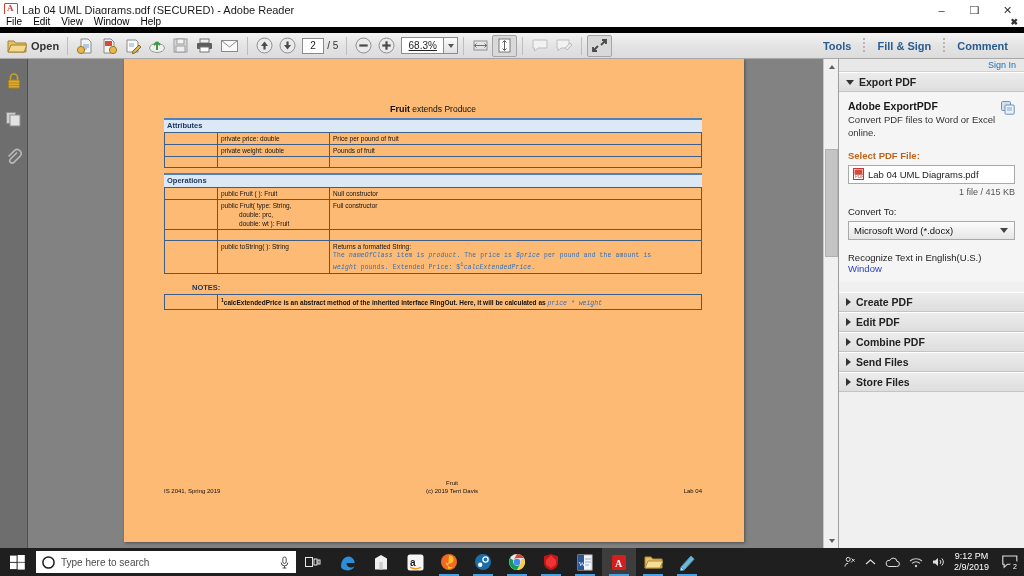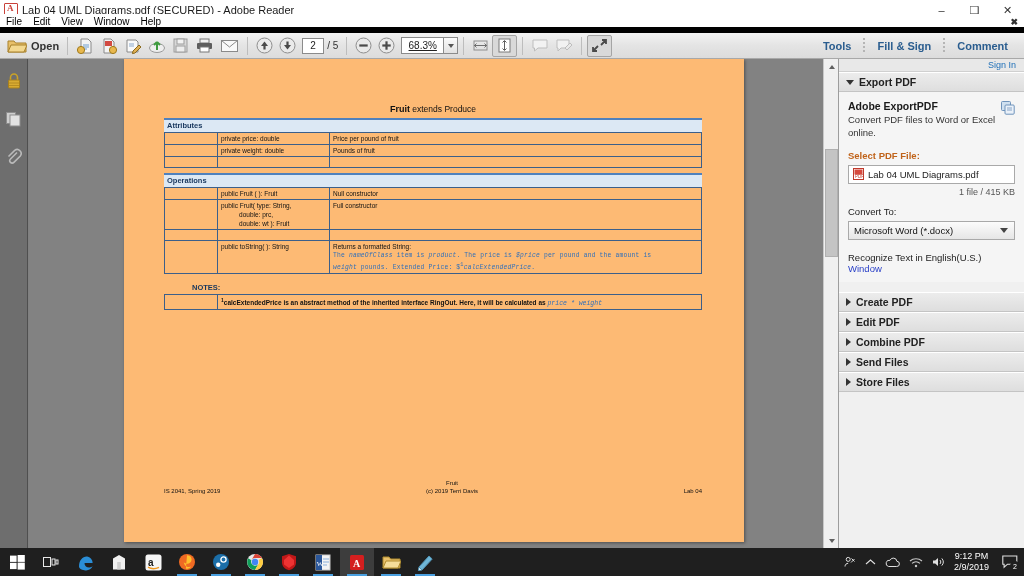--- a/index.html
+++ b/index.html
@@ -608,20 +608,34 @@
   <div class="taskbar">
     <div class="start">
       <svg class="ico" width="15" height="15" viewBox="0 0 15 15">
         <rect x="0" y="0.6" width="6.6" height="6.3" fill="#fff"></rect>
         <rect x="7.6" y="0" width="7.2" height="6.9" fill="#fff"></rect>
         <rect x="0" y="7.8" width="6.6" height="6.3" fill="#fff"></rect>
         <rect x="7.6" y="7.6" width="7.2" height="7" fill="#fff"></rect>
       </svg>
     </div>
 
+    <div class="searchbox">
+      <span>
+        <svg class="ico" width="13" height="13" viewBox="0 0 13 13">
+          <circle cx="6.5" cy="6.5" r="5.6" fill="none" stroke="#1b1b1b" stroke-width="1.5"></circle>
+        </svg>
+      </span>
+      <span class="txt">Type here to search</span>
+      <span class="mic">
+        <svg class="ico" width="11" height="13" viewBox="0 0 11 13">
+          <rect x="3.8" y="1" width="3.4" height="6.4" rx="1.7" fill="none" stroke="#4a4a4a"></rect>
+          <path d="M2.2 6.6a3.3 3.3 0 006.6 0M5.5 10v2M3.6 12h3.8" fill="none" stroke="#4a4a4a"></path>
+        </svg>
+      </span>
+    </div>
 
     <div class="tb-app">
       <svg class="ico" width="16" height="14" viewBox="0 0 16 14">
         <rect x="0.5" y="2.5" width="7" height="9" fill="none" stroke="#e8e8e8"></rect>
         <rect x="9" y="4" width="3" height="6" fill="none" stroke="#e8e8e8"></rect>
         <rect x="13" y="5" width="2" height="4" fill="none" stroke="#e8e8e8"></rect>
       </svg>
     </div>
     <div class="tb-app">
       <svg class="ico" width="19" height="19" viewBox="0 0 19 19">

